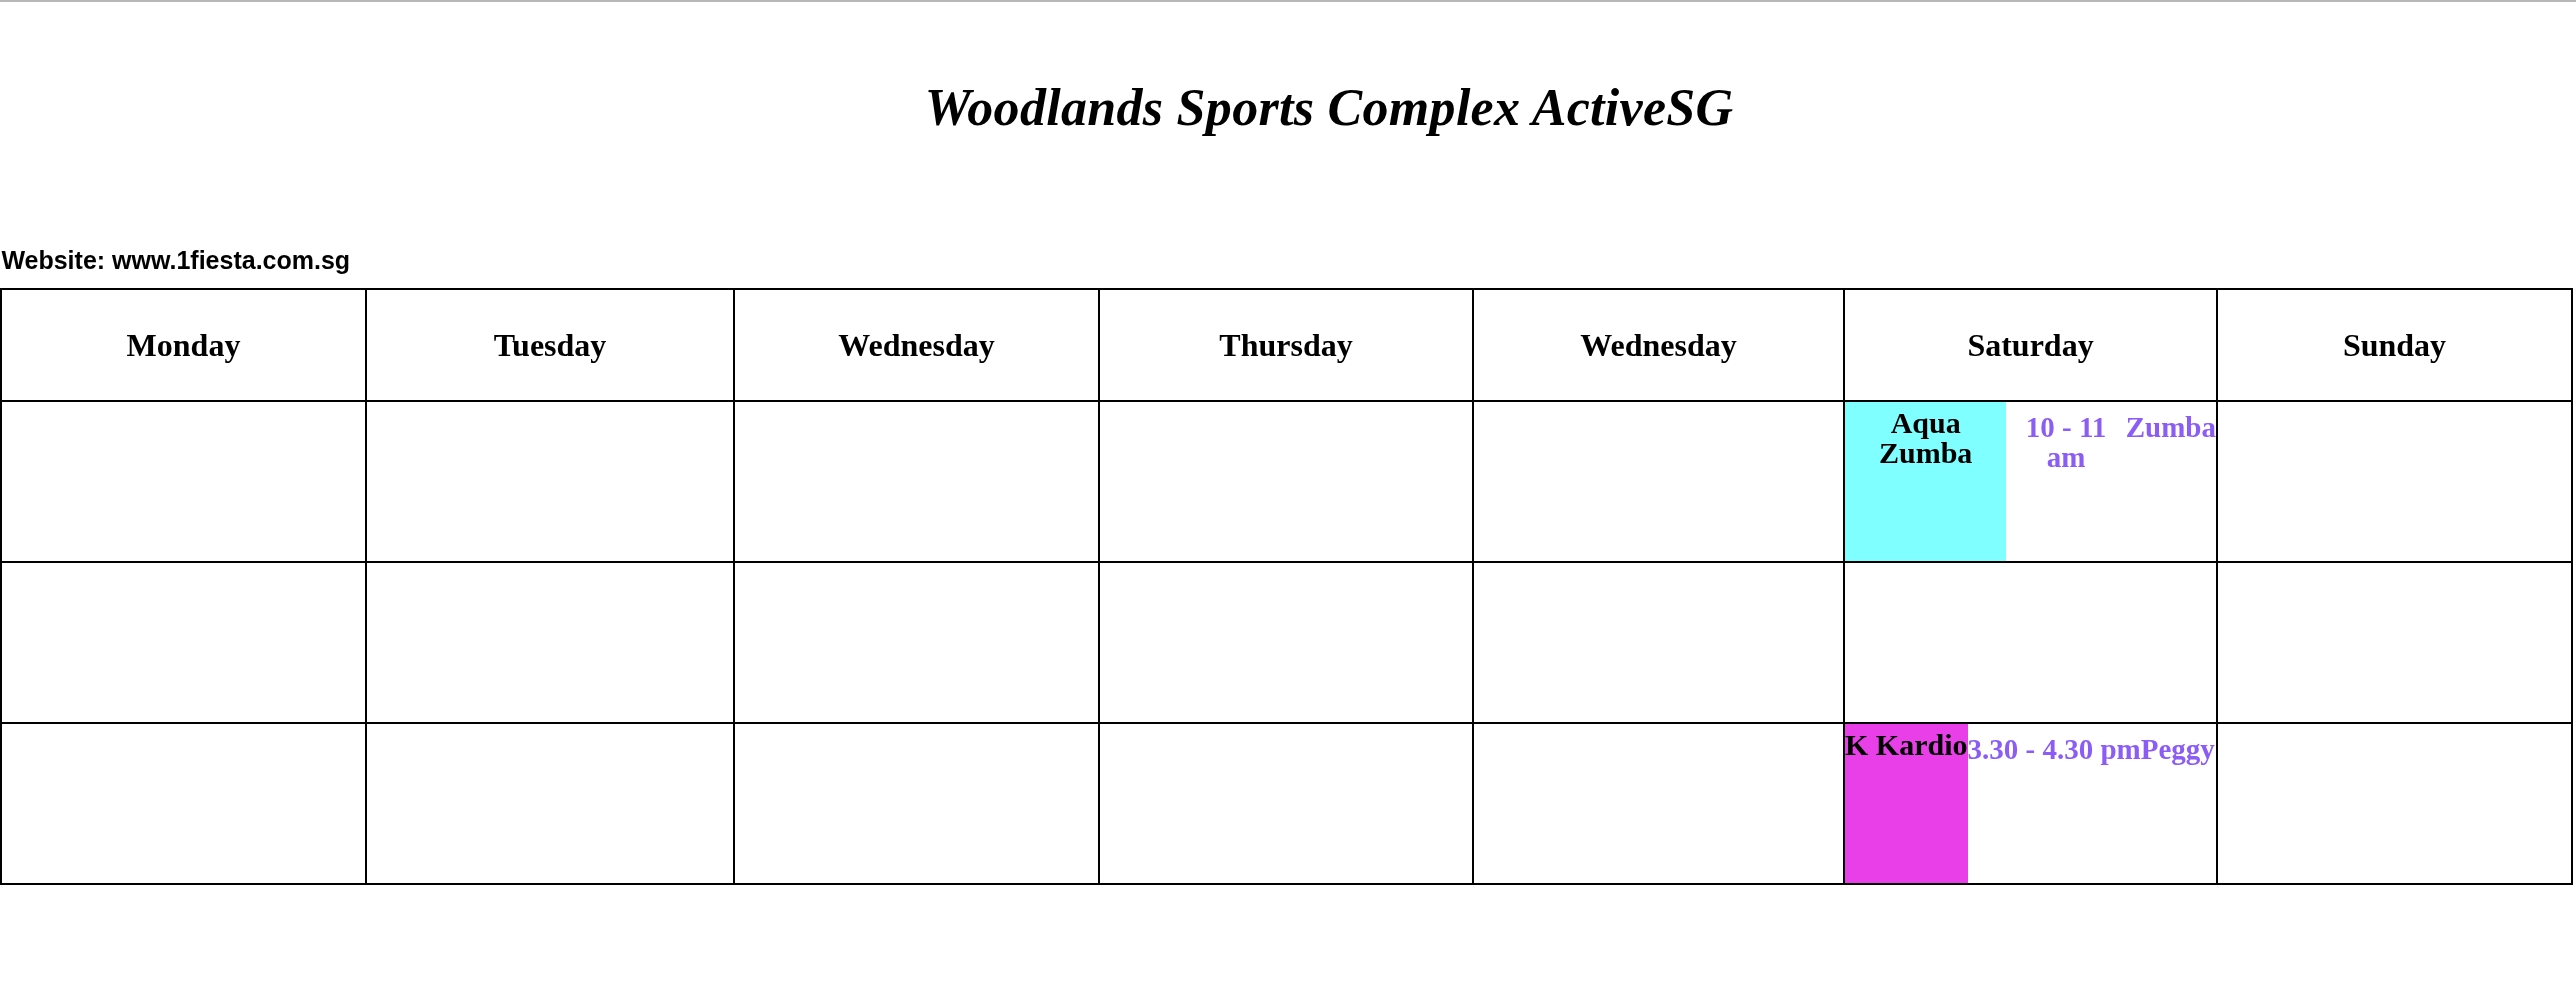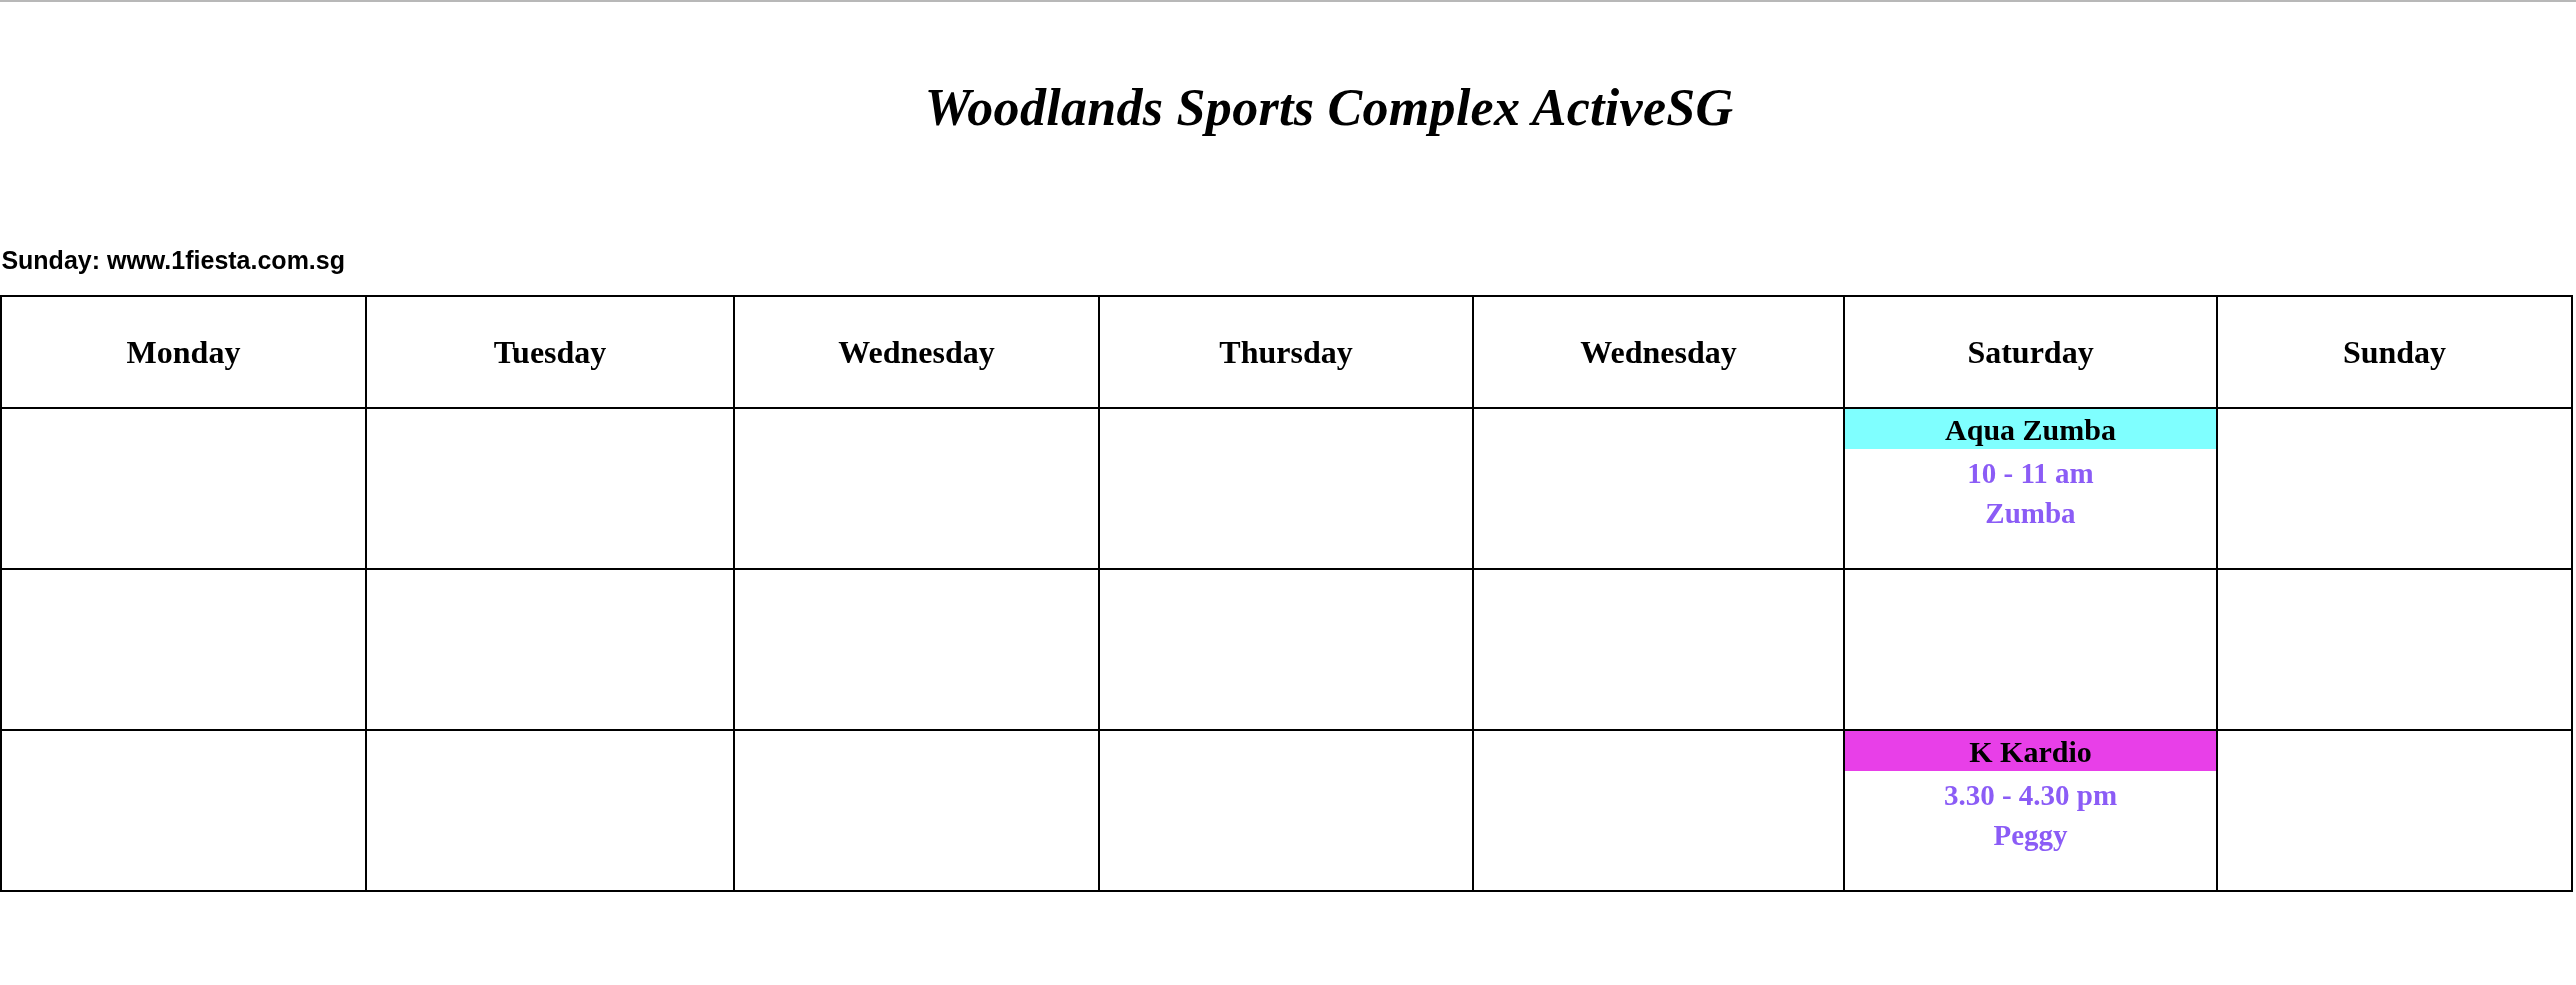--- a/index.html
+++ b/index.html
@@ -60,21 +60,21 @@
     font-weight: bold;
     font-size: 25px;
     color: #000000;
     white-space: nowrap;
   }
 
   
   .timetable {
     position: absolute;
     left: 0px;
-    top: 293px;
+    top: 286px;
     width: 2571px;
     border-collapse: collapse;
     table-layout: fixed;
   }
   .timetable td, .timetable th {
     border: 2.1px solid #000000;
     padding: 0;
     vertical-align: top;
     background: #ffffff;
   }
@@ -94,21 +94,21 @@
   .col-fri   { width: 371px; }
   .col-sat   { width: 373px; }
   .col-sun   { width: 355px; }
 
   .timetable td.slot {
     height: 159px;
   }
   .cell-inner {
     height: 100%;
     display: flex;
-    flex-direction: column;
+    flex-direction: row;
     align-items: stretch;
     justify-content: flex-start;
   }
   .class-name {
     font-family: "Liberation Serif", serif;
     font-weight: bold;
     font-size: 30px;
     text-align: center;
     line-height: 1.0;
     padding: 5.5px 0 4.1px 0;
@@ -128,21 +128,21 @@
 </head>
 <body>
 
 <div class="page">
 
   <div class="header">
 
 
     <div class="doc-title">Woodlands Sports Complex ActiveSG</div>
 
-    <div class="website-line">Sunday: www.1fiesta.com.sg</div>
+    <div class="website-line">Website: www.1fiesta.com.sg</div>
   </div>
 
   <table class="timetable">
     <colgroup>
       <col class="col-mon">
         <col class="col-tue">
         <col class="col-wed">
         <col class="col-thu">
         <col class="col-fri">
         <col class="col-sat">

